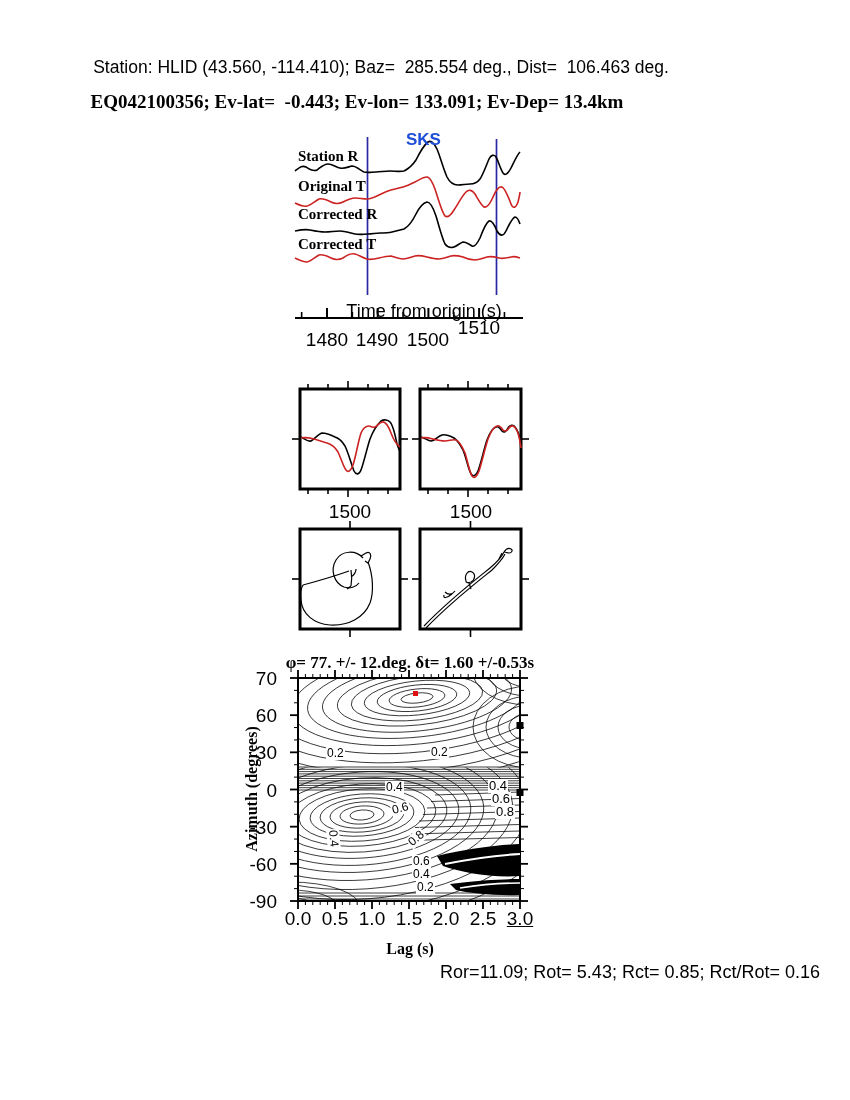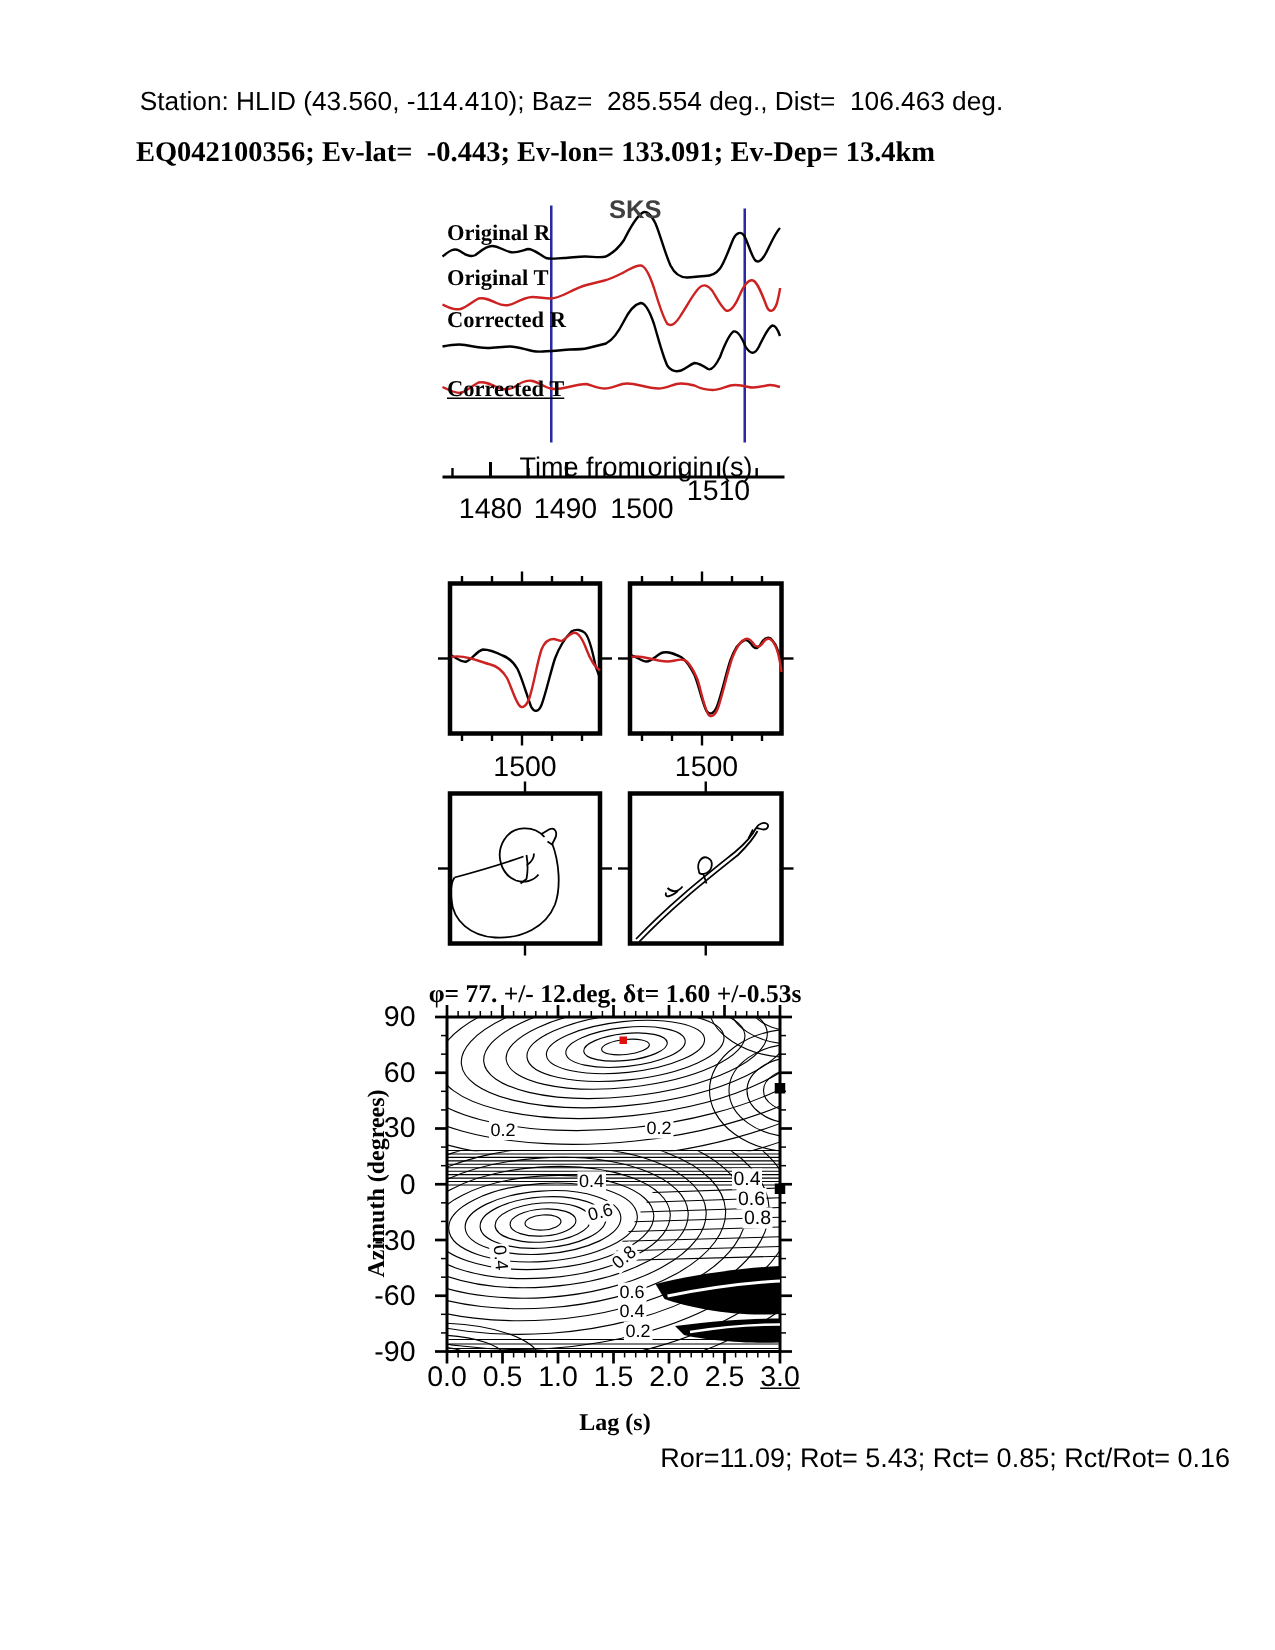--- a/index.html
+++ b/index.html
@@ -311,38 +311,38 @@
     </g>
 
     <rect x="413" y="691" width="5" height="5" fill="#e01010"></rect>
     <rect x="516.5" y="722" width="7" height="7" fill="#000"></rect>
     <rect x="516.5" y="789" width="7" height="7" fill="#000"></rect>
   </svg>
 
   <div class="abs hdr1">Station: HLID (43.560, -114.410); Baz=  285.554 deg., Dist=  106.463 deg.</div>
   <div class="abs hdr2">EQ042100356; Ev-lat=  -0.443; Ev-lon= 133.091; Ev-Dep= 13.4km</div>
 
-  <div class="abs sks" style="color:#404040;">SKS</div>
-  <div class="abs trlabel" style="top:149px;">Original R</div>
+  <div class="abs sks" style="color:#1d4ed8;">SKS</div>
+  <div class="abs trlabel" style="top:149px;">Station R</div>
   <div class="abs trlabel" style="top:179px;">Original T</div>
   <div class="abs trlabel" style="top:207px;">Corrected R</div>
-  <div class="abs trlabel" style="top:253px;text-decoration:underline;">Corrected T</div>
+  <div class="abs trlabel" style="top:237px;">Corrected T</div>
 
   <div class="abs taxlabel">Time from origin (s)</div>
   <span class="abs tick-num" style="left:327px;top:329px;">1480</span>
   <span class="abs tick-num" style="left:377px;top:329px;">1490</span>
   <span class="abs tick-num" style="left:428px;top:329px;">1500</span>
   <span class="abs tick-num" style="left:479px;top:317px;">1510</span>
 
   <span class="abs tick-num" style="left:350px;top:501px;">1500</span>
   <span class="abs tick-num" style="left:471px;top:501px;">1500</span>
 
   <div class="abs ctitle">φ= 77. +/- 12.deg. δt= 1.60 +/-0.53s</div>
   <div class="abs ylabel">Azimuth (degrees)</div>
-  <span class="abs ytick" style="top:668px;">90</span>
+  <span class="abs ytick" style="top:668px;">70</span>
   <span class="abs ytick" style="top:705px;">60</span>
   <span class="abs ytick" style="top:742px;">30</span>
   <span class="abs ytick" style="top:780px;">0</span>
   <span class="abs ytick" style="top:817px;">-30</span>
   <span class="abs ytick" style="top:854px;">-60</span>
   <span class="abs ytick" style="top:891px;">-90</span>
 
   <span class="abs tick-num" style="left:298px;top:908px;">0.0</span>
   <span class="abs tick-num" style="left:335px;top:908px;">0.5</span>
   <span class="abs tick-num" style="left:372px;top:908px;">1.0</span>

